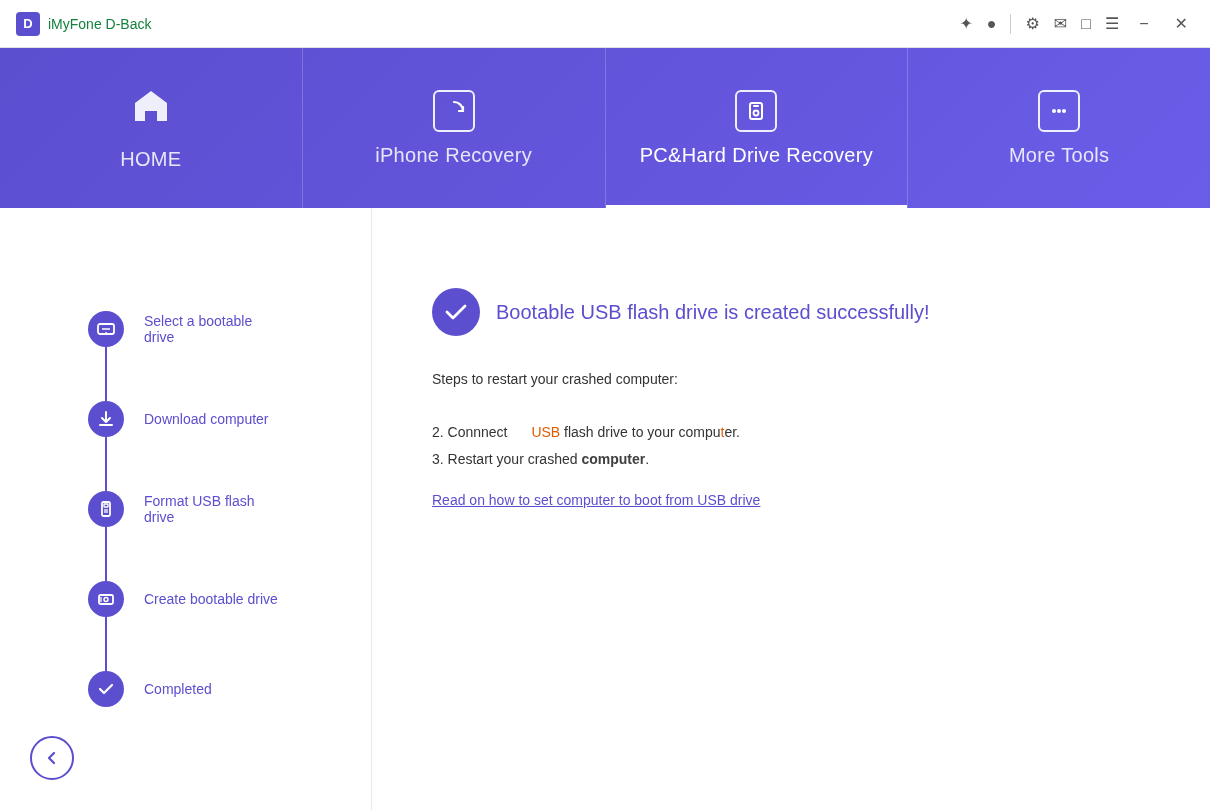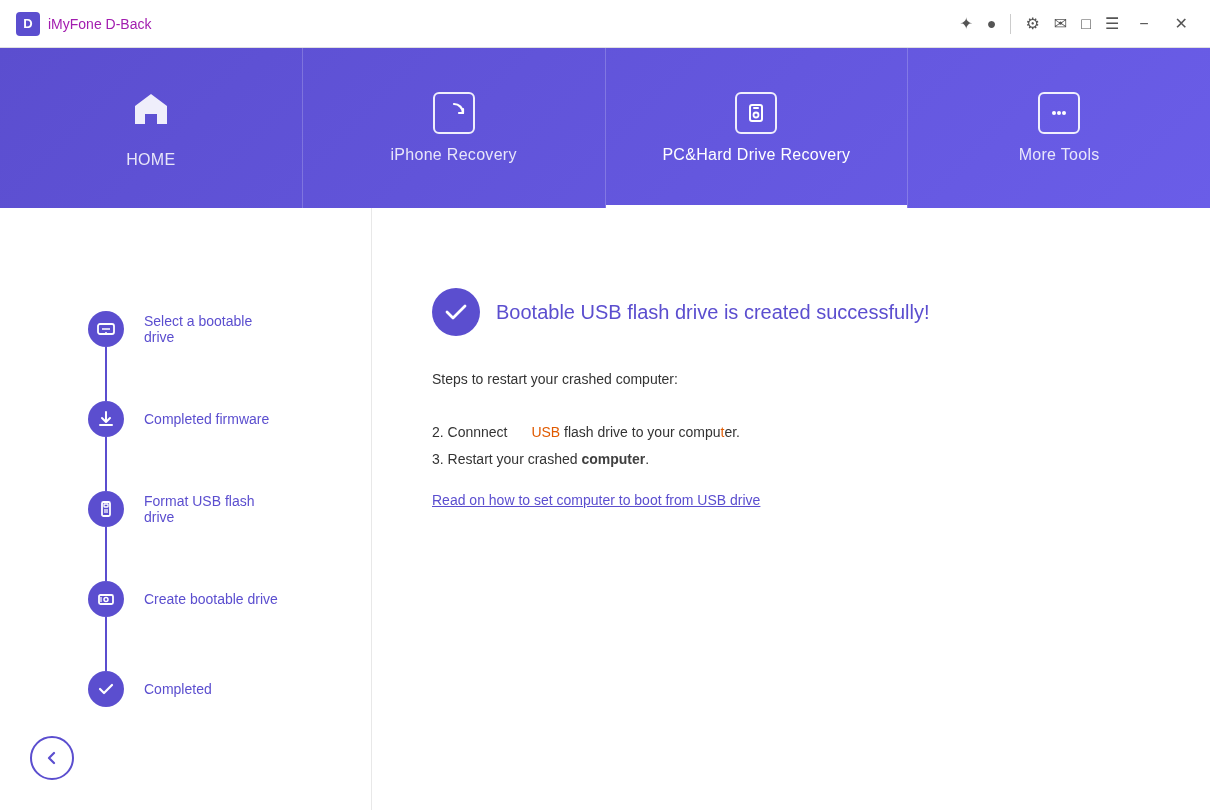--- a/index.html
+++ b/index.html
@@ -22,21 +22,21 @@
     }
     .app-logo {
       width: 24px; height: 24px;
       background: #5b4ecf;
       border-radius: 4px;
       display: flex; align-items: center; justify-content: center;
       color: #fff; font-weight: bold; font-size: 13px;
     }
     .app-title {
       font-size: 14px;
-      color: #a21caf;
+      color: #15803d;
       font-weight: 500;
     }
     .title-right {
       display: flex;
       align-items: center;
       gap: 14px;
     }
     .title-icon {
       color: #555;
       font-size: 16px;
@@ -78,21 +78,21 @@
     }
     .nav-item.active::after {
       content: '';
       position: absolute;
       bottom: 0;
       left: 0; right: 0;
       height: 3px;
       background: #fff;
     }
     .nav-label {
-      font-size: 16px;
+      font-size: 20px;
       font-weight: 400;
       letter-spacing: 0.3px;
     }
     .icon-box {
       width: 42px; height: 42px;
       border: 2px solid rgba(255,255,255,0.9);
       border-radius: 6px;
       display: flex; align-items: center; justify-content: center;
       font-size: 20px;
     }
@@ -312,21 +312,21 @@
       </div>
       <div class="step-connector"></div>
 
       <div class="step-item">
         <div class="step-circle">
           <svg width="18" height="18" viewBox="0 0 18 18" fill="none">
             <path d="M9 2 v9 M5 8 l4 4 4-4" stroke="white" stroke-width="2" stroke-linecap="round" stroke-linejoin="round" fill="none"></path>
             <line x1="3" y1="15" x2="15" y2="15" stroke="white" stroke-width="2" stroke-linecap="round"></line>
           </svg>
         </div>
-        <span class="step-label">Completed firmware</span>
+        <span class="step-label">Download computer</span>
       </div>
       <div class="step-connector"></div>
 
       <div class="step-item">
         <div class="step-circle">
           <svg width="18" height="18" viewBox="0 0 18 18" fill="none">
             <rect x="5" y="2" width="8" height="14" rx="1.5" stroke="white" stroke-width="1.8" fill="none"></rect>
             <rect x="7" y="4" width="4" height="3" rx="0.5" stroke="white" stroke-width="1.3" fill="none"></rect>
             <line x1="7" y1="10" x2="11" y2="10" stroke="white" stroke-width="1.3"></line>
             <line x1="7" y1="12" x2="11" y2="12" stroke="white" stroke-width="1.3"></line>

